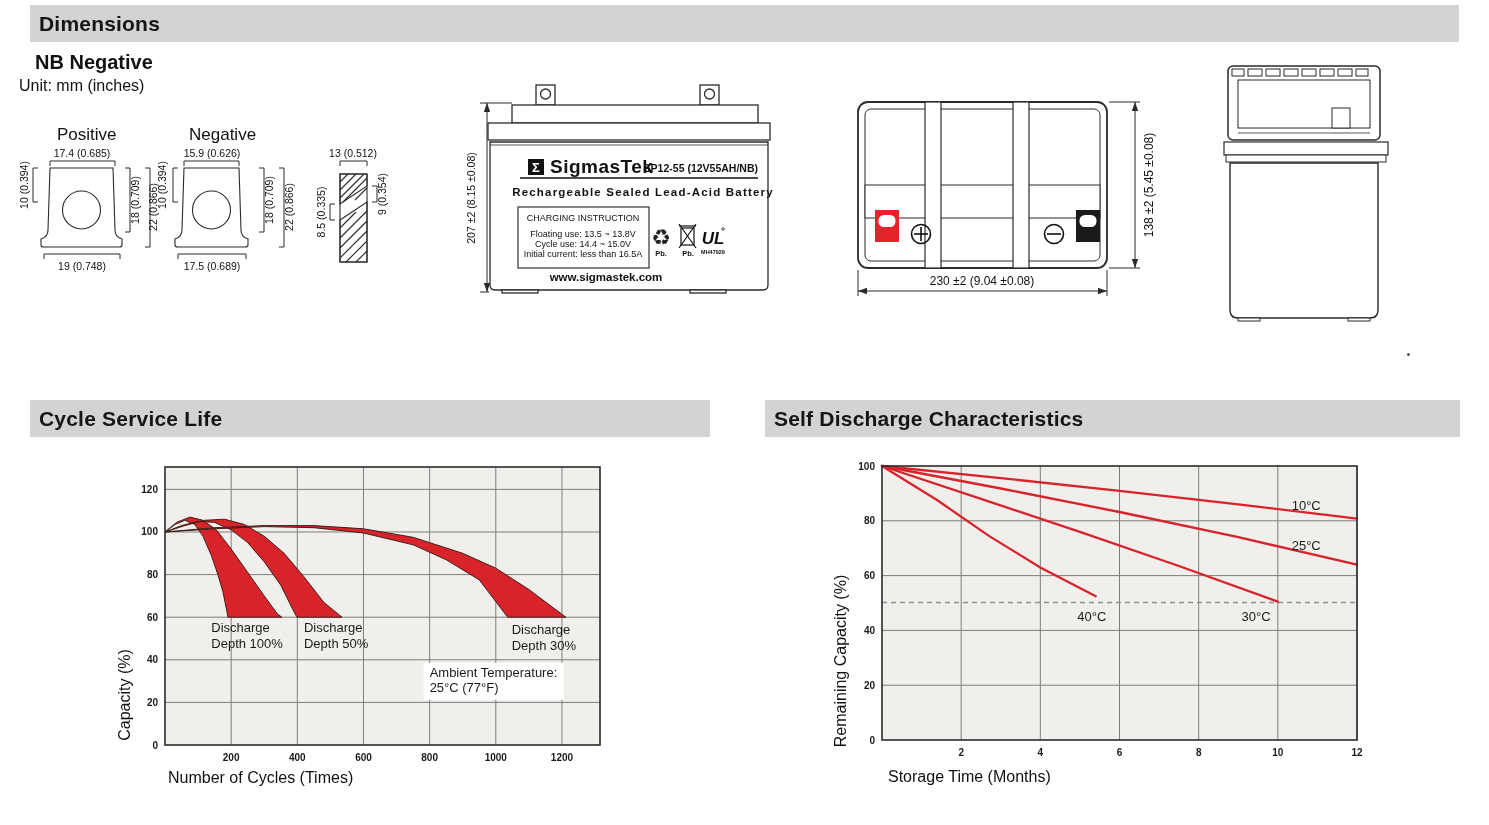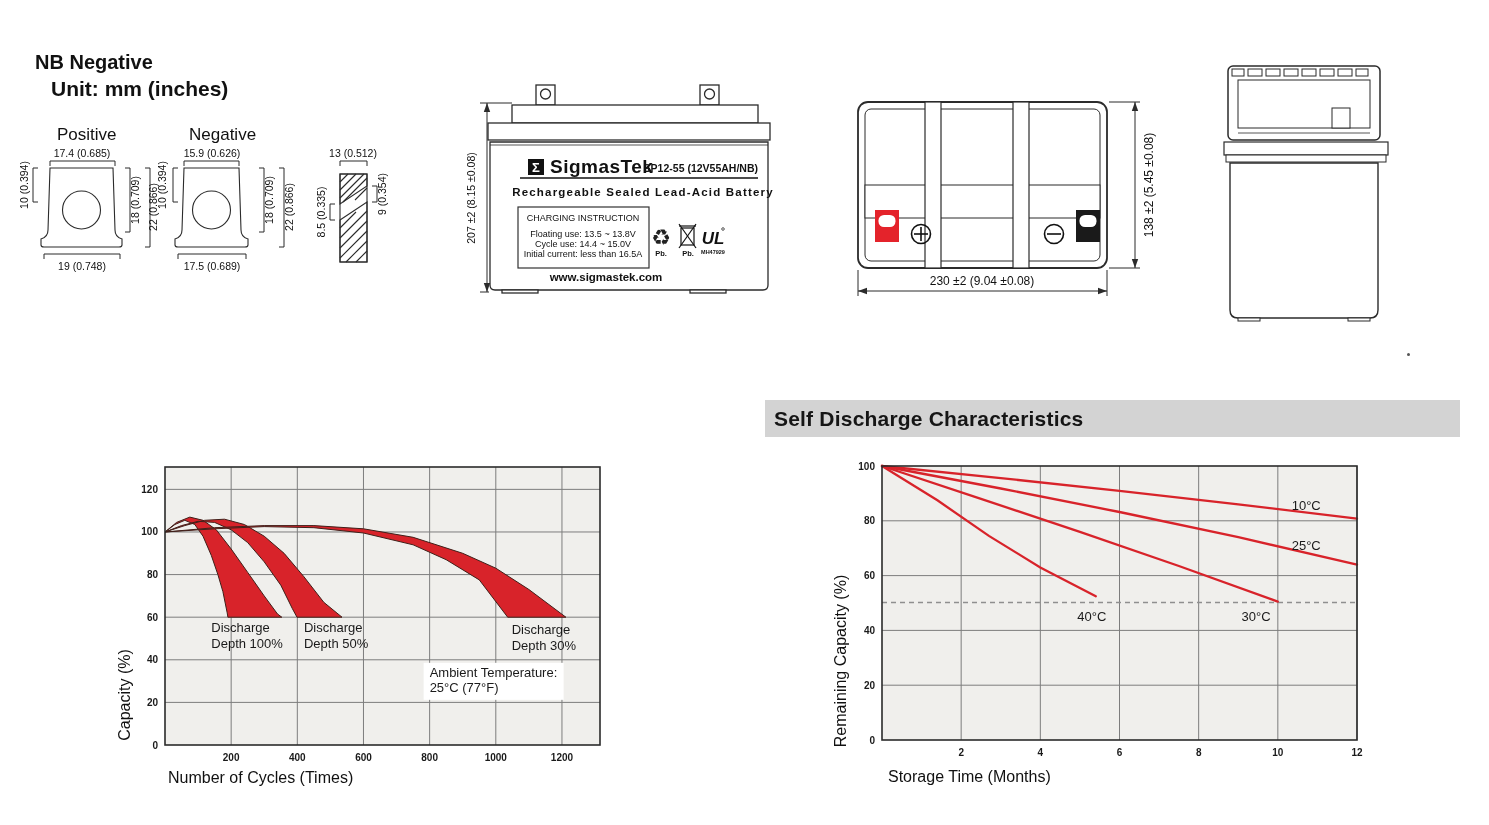--- a/index.html
+++ b/index.html
@@ -5,21 +5,21 @@
   html,body{margin:0;padding:0;background:#fff;}
   .page{position:relative;width:1489px;height:825px;background:#ffffff;
         font-family:"Liberation Sans",sans-serif;color:#111;overflow:hidden;}
   .bar{position:absolute;background:#d3d3d3;font-weight:bold;font-size:21px;
        line-height:37px;height:37px;padding-left:9px;box-sizing:border-box;
        color:#151515;letter-spacing:.2px;}
   #bar-dim{left:30px;top:5px;width:1429px;}
   #bar-cycle{left:30px;top:400px;width:680px;}
   #bar-self{left:765px;top:400px;width:695px;}
   #nbt-title{position:absolute;left:35px;top:51px;font-size:20px;font-weight:bold;}
-  #nbt-unit{position:absolute;left:51px;top:77px;font-size:21px;font-weight:bold;}
+  #nbt-unit{position:absolute;left:19px;top:77px;font-size:16px;}
   svg{position:absolute;overflow:visible;}
   #terminal-drawings{left:8px;top:116px;}
   #front-view{left:462px;top:78px;}
   #top-view{left:848px;top:95px;}
   #side-view{left:1218px;top:60px;}
   #cycle-chart{left:110px;top:453px;}
   #self-chart{left:822px;top:452px;}
   .dot{position:absolute;left:1407px;top:353px;width:3px;height:3px;background:#555;border-radius:50%;}
   svg text{font-family:"Liberation Sans",sans-serif;}
   .tick{font-size:10px;font-weight:600;fill:#1a1a1a;}
@@ -28,20 +28,21 @@
   .dimtxt{font-size:10.5px;fill:#111;}
   .dlabel{font-size:17px;fill:#111;}
   .thin{stroke:#2b2b2b;stroke-width:1.1;fill:none;}
   .brk{stroke:#2b2b2b;stroke-width:1;fill:none;}
 </style>
 </head>
 <body>
 
 <div class="page">
 
+  <div class="bar" id="bar-dim">Dimensions</div>
   <div id="nbt-title">NB Negative</div>
   <div id="nbt-unit">Unit: mm (inches)</div>
 
   <svg id="terminal-drawings" width="400" height="185" viewBox="0 0 400 185">
     <g>
       <text class="dlabel" x="49" y="24">Positive</text>
       <path class="brk" d="M42,50 V45 H107 V50"></path>
       <text class="dimtxt" x="74" y="41" text-anchor="middle">17.4 (0.685)</text>
       <path class="thin" d="M42,52 L105,52 L107,114 Q107,121 114,123 L114,129 Q114,131 111,131 L36,131 Q33,131 33,129 L33,123 Q40,121 40,114 Z" fill="#fff"></path>
       <circle class="thin" cx="73.5" cy="94" r="19" fill="#fff"></circle>
@@ -197,20 +198,21 @@
       <rect x="6" y="82" width="164" height="13" stroke-width="1.2"></rect>
       <rect x="8" y="95" width="160" height="7" stroke-width="1"></rect>
       <path d="M12,103 H160 V250 Q160,258 152,258 H20 Q12,258 12,250 Z" stroke-width="1.4"></path>
       <rect x="20" y="258" width="22" height="3" stroke-width="1"></rect>
       <rect x="130" y="258" width="22" height="3" stroke-width="1"></rect>
     </g>
   </svg>
 
   <div class="dot"></div>
 
+  <div class="bar" id="bar-cycle">Cycle Service Life</div>
   <div class="bar" id="bar-self">Self Discharge Characteristics</div>
 
   <svg id="cycle-chart" width="580" height="345" viewBox="0 0 580 345">
     <text class="axis" x="58" y="330">Number of Cycles (Times)</text>
     <text class="axis" transform="translate(20,242) rotate(-90)" text-anchor="middle">Capacity (%)</text>
   <rect x="55" y="14" width="435" height="278" fill="#f0efec"></rect>
       <line x1="121.15969581749049" y1="14" x2="121.15969581749049" y2="292" stroke="#7d7d7d" stroke-width="1"></line>
       <text x="121.15969581749049" y="308" text-anchor="middle" class="tick">200</text>
       <line x1="187.31939163498097" y1="14" x2="187.31939163498097" y2="292" stroke="#7d7d7d" stroke-width="1"></line>
       <text x="187.31939163498097" y="308" text-anchor="middle" class="tick">400</text>

